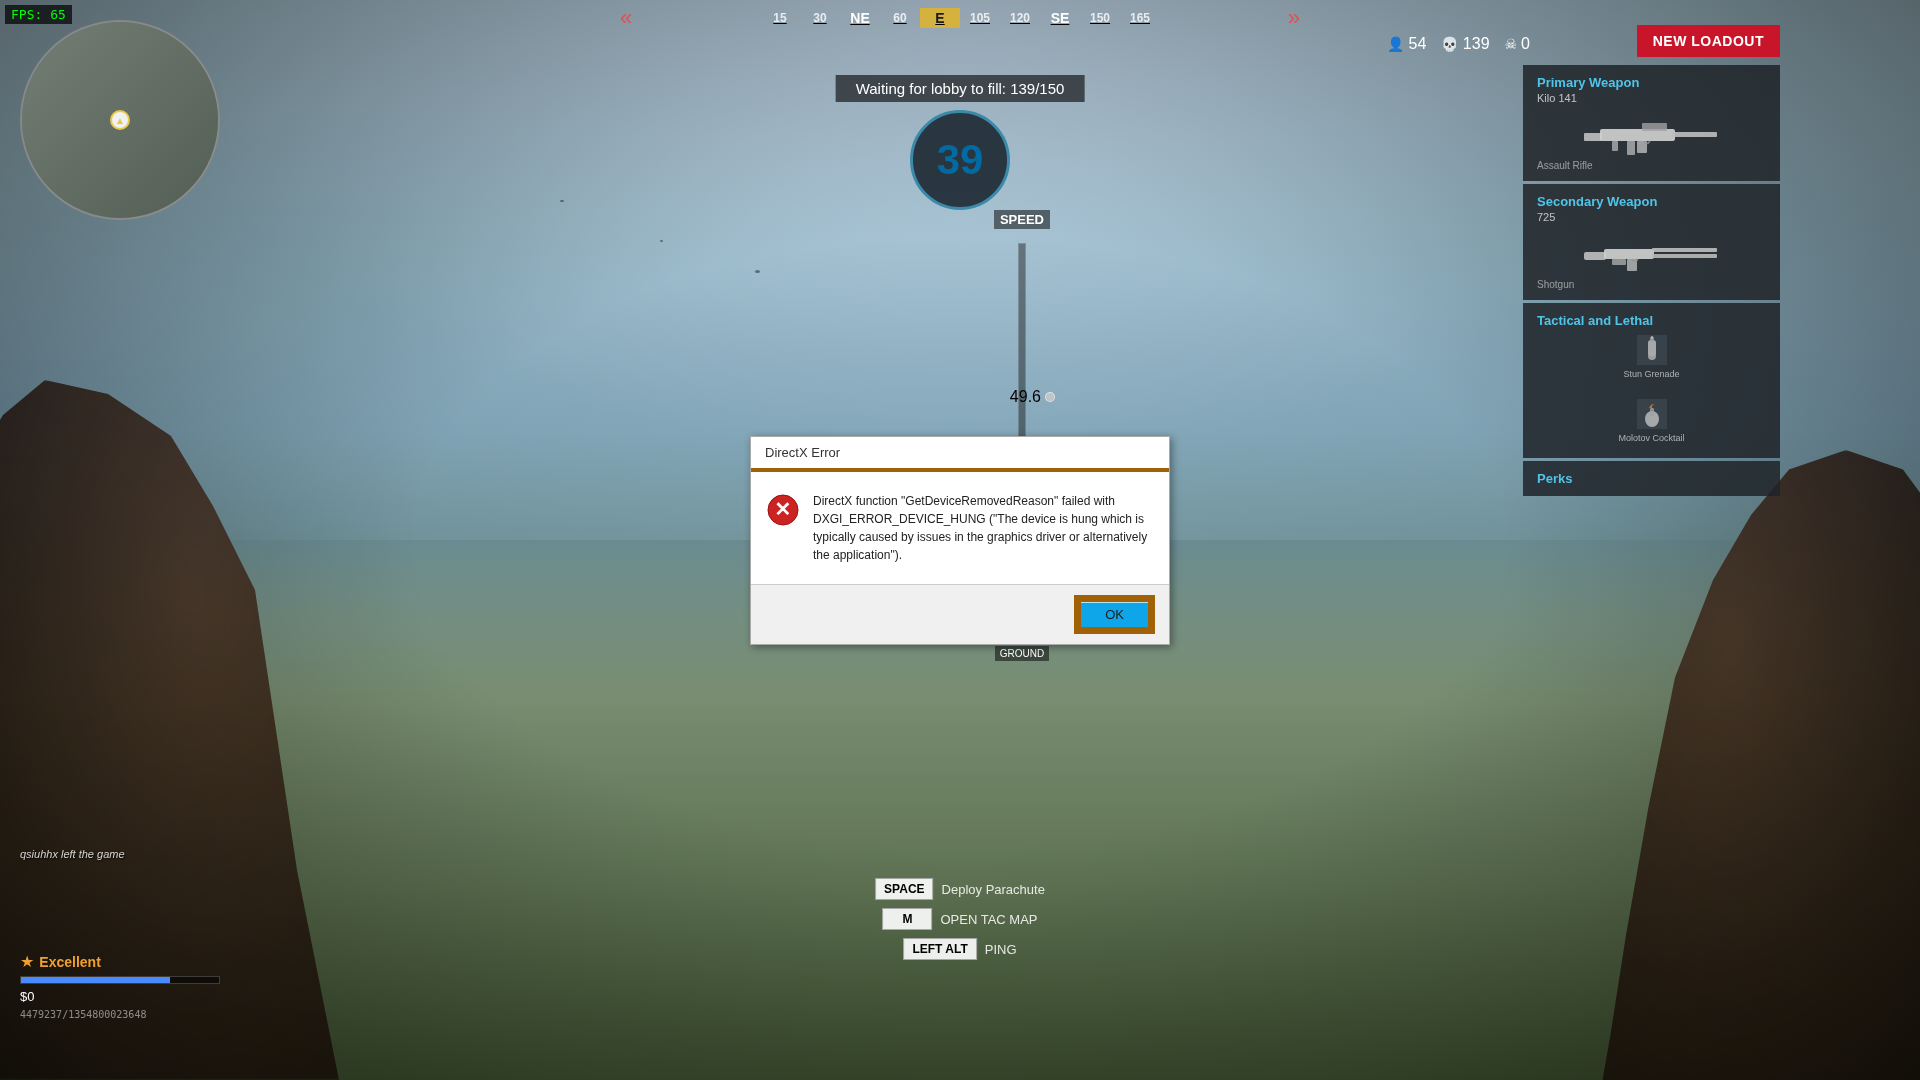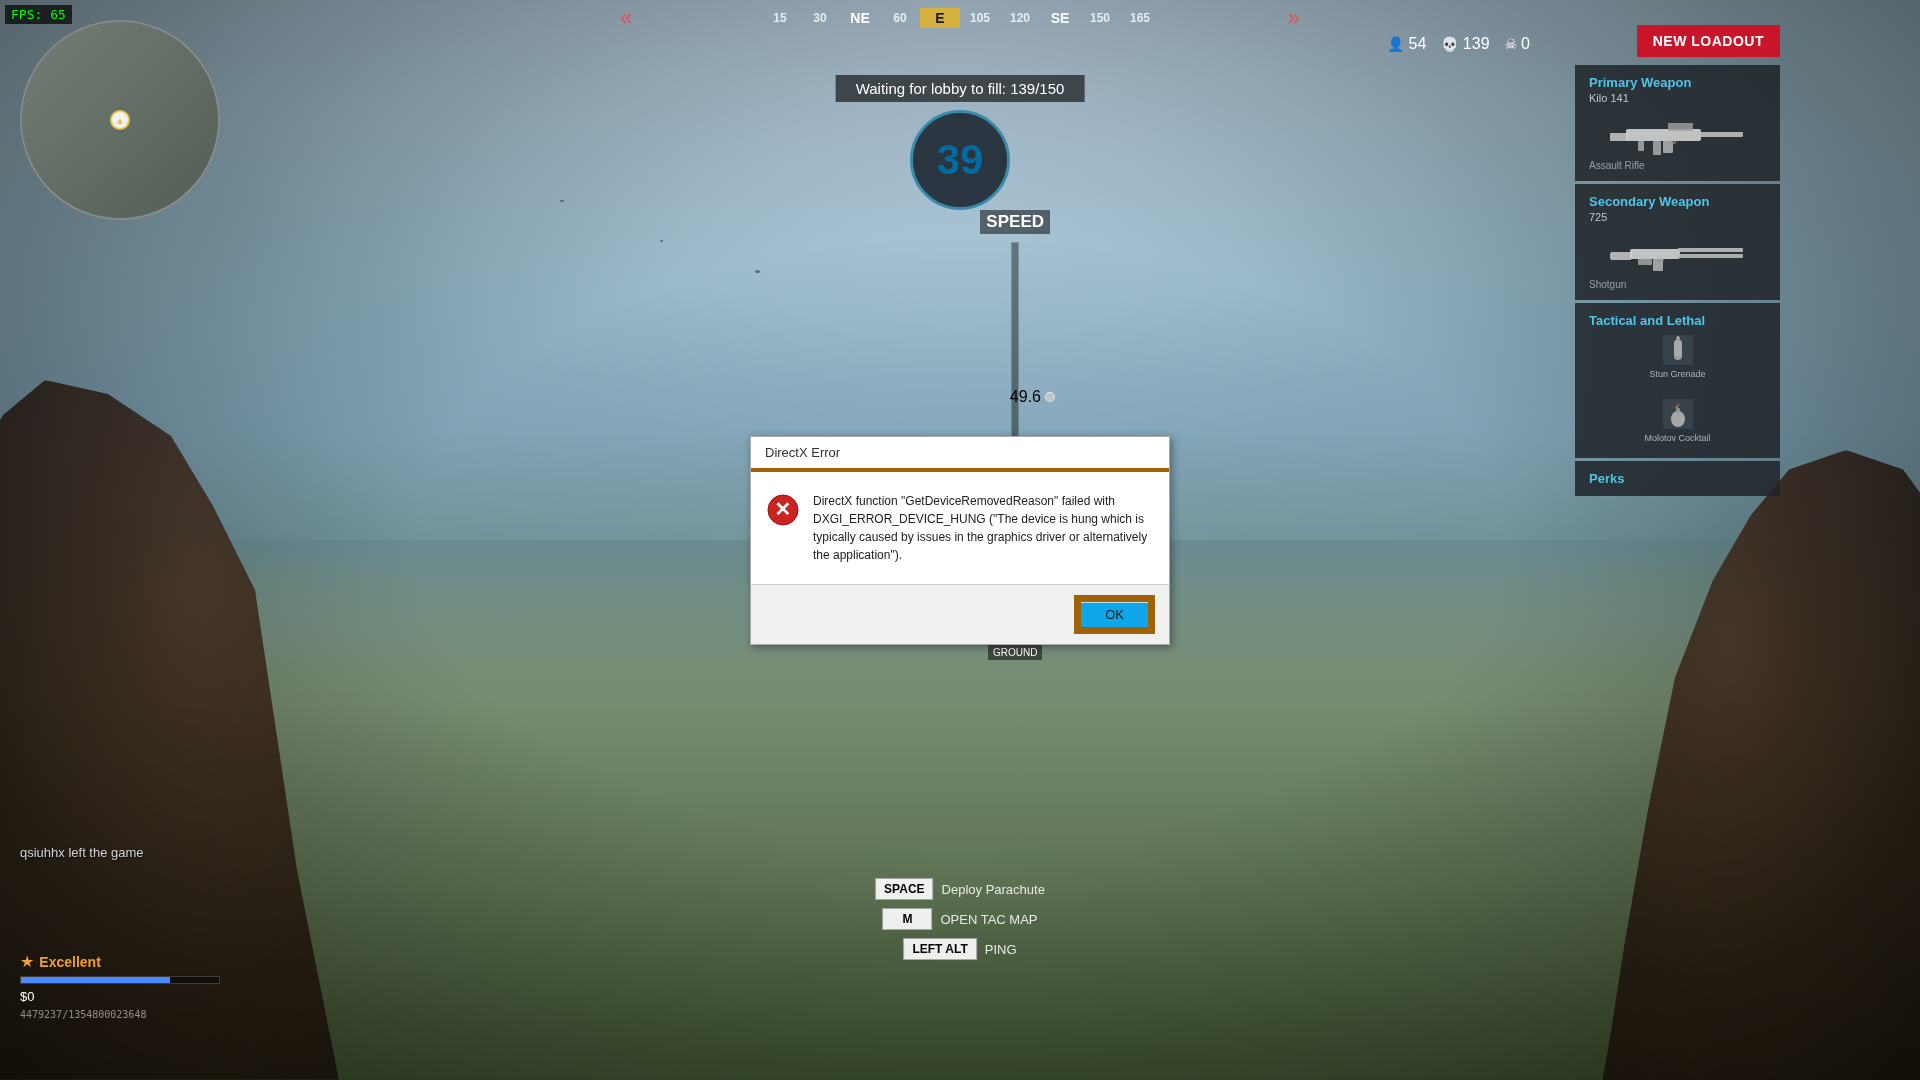--- a/index.html
+++ b/index.html
@@ -111,20 +111,21 @@
       gap: 0;
     }
 
     #compass-bar {
       display: flex;
       align-items: center;
       gap: 0;
       position: relative;
       width: 100%;
       justify-content: center;
+      text-decoration: underline;
     }
 
     .compass-marker {
       color: rgba(255,255,255,0.8);
       font-size: 12px;
       font-weight: bold;
       width: 40px;
       text-align: center;
       position: relative;
     }
@@ -272,21 +273,21 @@
       border: none;
       text-transform: uppercase;
       letter-spacing: 0.5px;
     }
 
     
     #loadout-panel {
       position: absolute;
       top: 65px;
       right: 140px;
-      width: 205px;
+      width: 257px;
       display: flex;
       flex-direction: column;
       gap: 3px;
     }
 
     .loadout-section {
       background: rgba(30,35,40,0.85);
       padding: 10px 14px;
     }
 
@@ -352,25 +353,25 @@
       position: absolute;
       top: 210px;
       right: 870px;
       display: flex;
       flex-direction: column;
       align-items: center;
     }
 
     #speed-label {
       color: #fff;
-      font-size: 17px;
+      font-size: 13px;
       font-weight: bold;
       background: rgba(0,0,0,0.5);
       padding: 2px 6px;
-      margin-bottom: 8px;
+      margin-bottom: 14px;
     }
 
     #speed-bar-container {
       width: 8px;
       height: 400px;
       background: rgba(0,0,0,0.4);
       border: 1px solid rgba(255,255,255,0.2);
       position: relative;
       display: flex;
       flex-direction: column;
@@ -486,22 +487,23 @@
 
     
     #game-chat {
       position: absolute;
       bottom: 220px;
       left: 20px;
     }
 
     .chat-message {
       color: rgba(255,255,255,0.8);
-      font-size: 13px;
+      font-size: 11px;
       text-shadow: 1px 1px 2px rgba(0,0,0,0.8);
+      font-style: italic;
     }
 
     
     #dialog-overlay {
       position: absolute;
       inset: 0;
       display: flex;
       align-items: center;
       justify-content: center;
       pointer-events: none;

